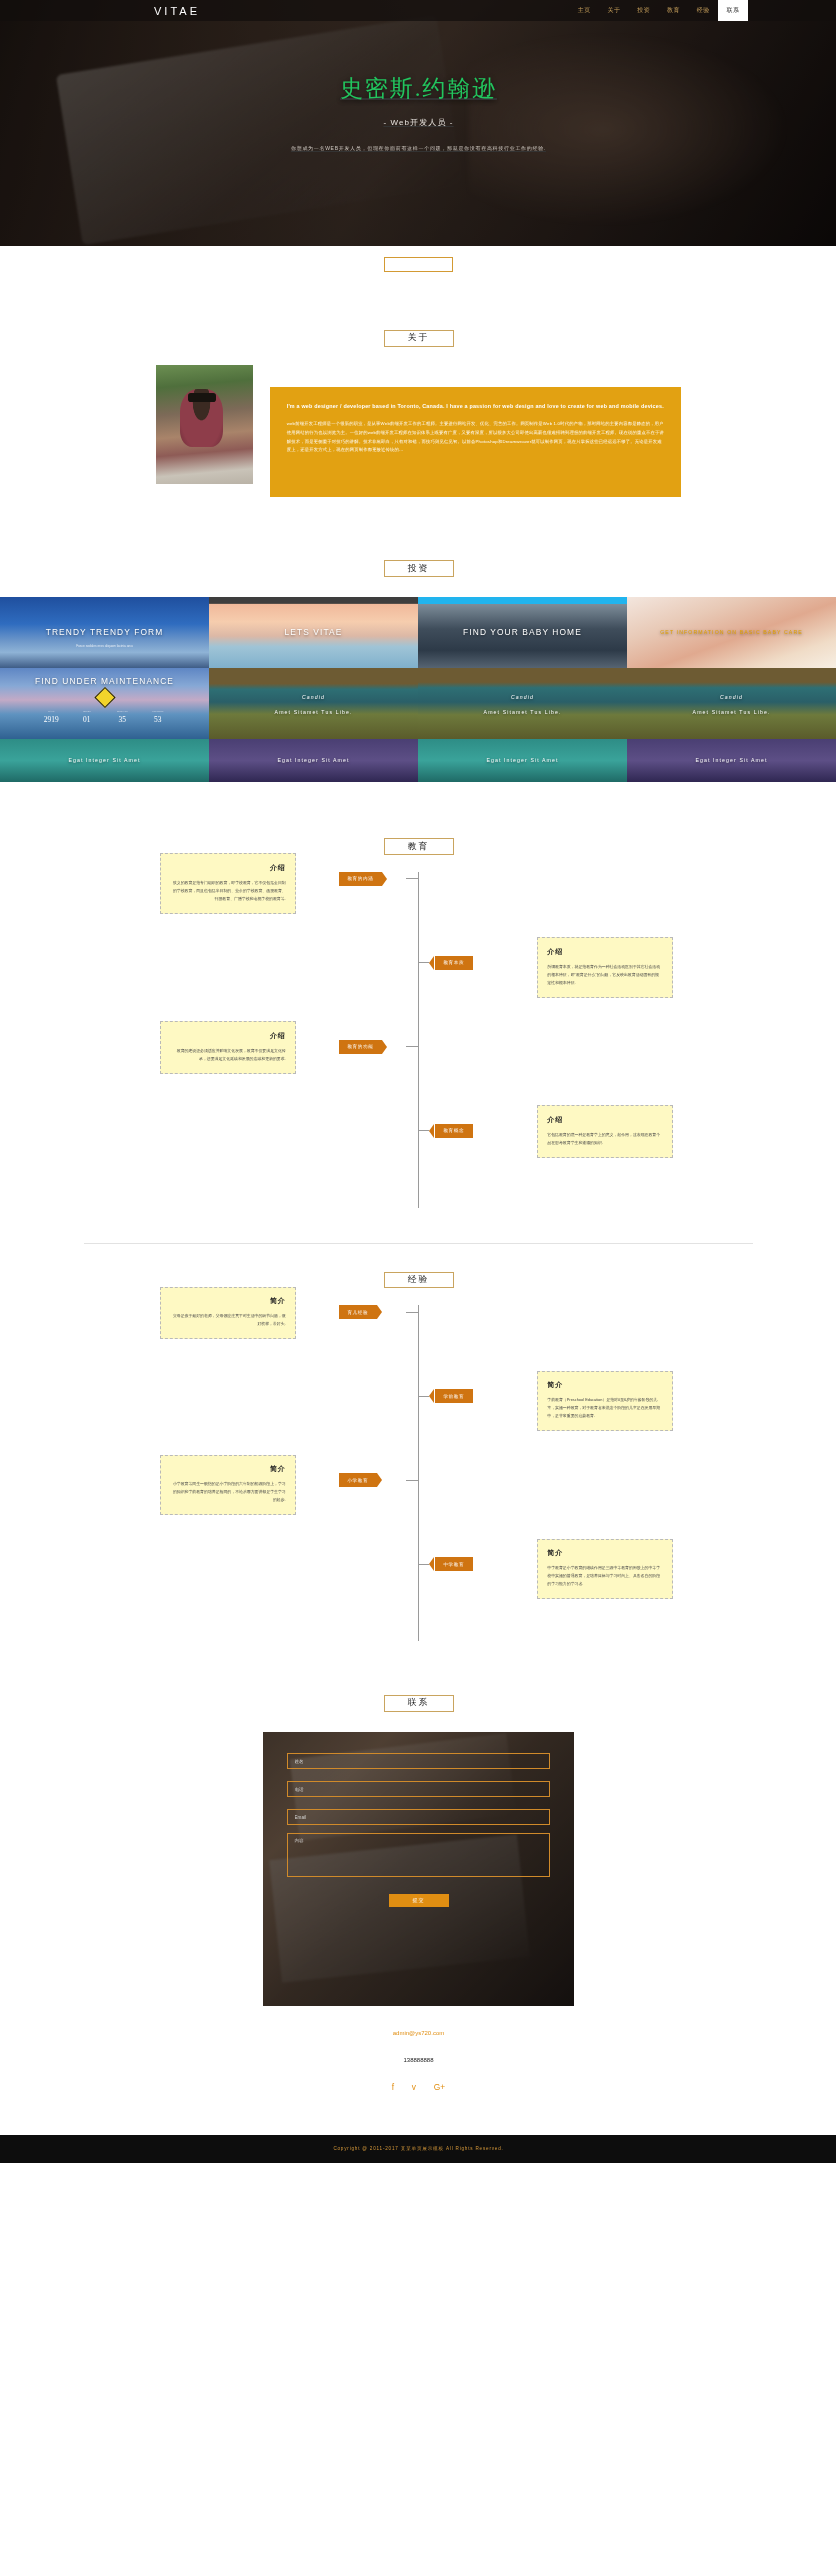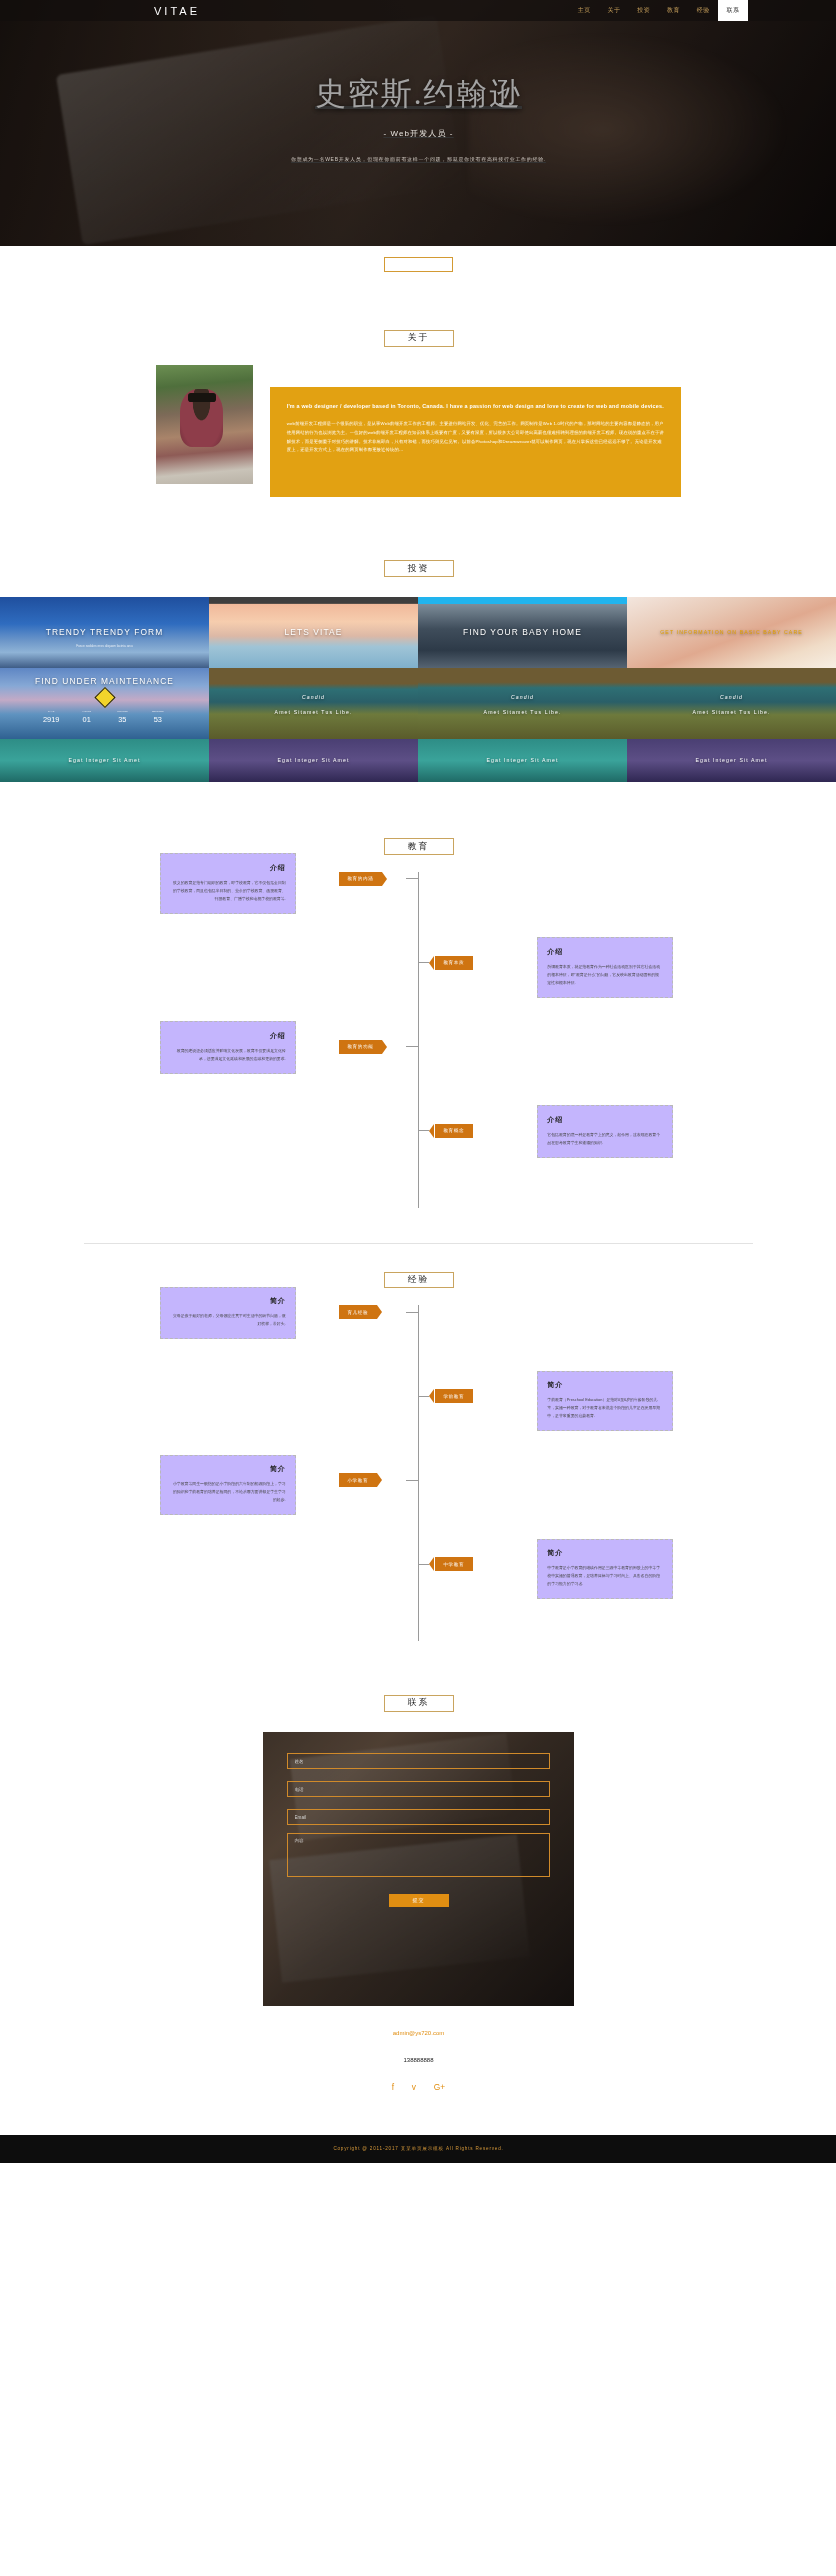--- a/index.html
+++ b/index.html
@@ -33,21 +33,21 @@
             background:rgba(18,14,12,.72); display:flex; align-items:center;
             z-index:5; }
   .logo { color:#fff; font-size:11px; letter-spacing:3px;
           font-family:"Liberation Sans", sans-serif; margin-left:154px; font-weight:400; }
   .nav-links { margin-left:auto; margin-right:89px; display:flex; align-items:stretch; height:21.4px;}
   .nav-links a { color:#c9a15c; font-size:6px; text-decoration:none;
                  padding:0 8.4px; display:flex; align-items:center; letter-spacing:0.5px;}
   .nav-links a.active { background:#fff; color:#1a1a1a; }
 
   .hero-inner { position:relative; z-index:4; text-align:center; padding-top:73px; }
-  .hero-title { color:#a3a3a3; font-size:31px; letter-spacing:1.9px;
+  .hero-title { color:#22c55e; font-size:23px; letter-spacing:1.9px;
                 font-family:"Liberation Serif", serif; font-weight:400;
                 text-shadow:0 0.9px 5.6px rgba(0,0,0,.55); }
   .hero-sub { color:#e8e4df; font-size:8px; margin-top:13px; letter-spacing:1.1px; }
   .hero-desc { color:#cfc8c1; font-size:5px; margin-top:16.7px; letter-spacing:0.7px; }
 
   
   .sec-title { margin:0 auto; width:70px; height:16.7px; border:0.9px solid #c9a45f;
     display:flex; align-items:center; justify-content:center;
     font-family:"Liberation Serif", serif; font-size:8.8px; color:#222; letter-spacing:1.9px;
     background:#fff; }
@@ -85,21 +85,21 @@
   .c-candid { background:linear-gradient(180deg,#6d5b33 0 22%, #2e6f74 30%, #2a5f68 48%, #6e7a3c 65%, #5a5b2b 100%); }
   .c-candid2 { background:linear-gradient(180deg,#6d5b33 0 20%, #2e6f74 28%, #2a5f68 48%, #6e7a3c 66%, #5a5b2b 100%); }
   .c-candid3 { background:linear-gradient(180deg,#6d5b33 0 20%, #2e6f74 28%, #2a5f68 48%, #6e7a3c 66%, #5a5b2b 100%); }
   .c-teal { background:linear-gradient(180deg,#2e8d86 0%, #3aa39a 50%, #1f6a66 100%); }
   .c-purple { background:linear-gradient(180deg,#4a3f73 0%, #5d4f86 50%, #2f2752 100%); }
   .c-purple2 { background:linear-gradient(180deg,#4a3f73 0%, #5d4f86 50%, #2f2752 100%); }
   .c-teal2 { background:linear-gradient(180deg,#2e8d86 0%, #3aa39a 50%, #1f6a66 100%); }
   .pf-topbar { position:absolute; top:0; left:0; right:0; height:6.5px; background:rgba(60,60,60,.85); }
   .pf-topbar.blue { background:#21b4ee; }
   .pf-sub { position:absolute; left:0; right:0; top:66%; text-align:center; font-size:3.2px; color:rgba(255,255,255,.8);}
-  .count-row { position:absolute; left:16%; right:16%; top:58%; display:flex; }
+  .count-row { position:absolute; left:16%; right:16%; top:58%; display:flex;font-family:Liberation Serif, serif; }
   .count-row div { flex:1; text-align:center; color:#fff; font-size:7.4px; font-weight:300;}
   .count-row div span { display:block; font-size:2.4px; opacity:.75; margin-bottom:1.9px;}
   .maint-badge{ position:absolute; left:50%; top:30%; width:15px;height:15px;
     transform:translateX(-50%) rotate(45deg); background:#f2d42b; border:1.4px solid #1a1a1a; }
 
   
   .tl-section { padding:56px 0 0; position:relative; }
   .timeline { position:relative; width:837px; margin-top:0; }
   .tl-axis { position:absolute; left:418px; top:0; bottom:0; width:0.9px; background:#9a9a9a; }
   .tl-row { position:relative; height:84px; }
@@ -108,21 +108,21 @@
   .tl-label.left { left:339px; }
   .tl-label.left::after{ content:""; position:absolute; right:-5.6px; top:0; border-left:5.6px solid #cf7411;
     border-top:7px solid transparent; border-bottom:7px solid transparent;}
   .tl-label.right { left:435px; }
   .tl-label.right::before{ content:""; position:absolute; left:-5.6px; top:0; border-right:5.6px solid #cf7411;
     border-top:7px solid transparent; border-bottom:7px solid transparent;}
   .tl-line { position:absolute; height:0.9px; background:#9a9a9a; top:6.5px; }
   .tl-line.left { left:406px; width:12px; }
   .tl-line.right { left:418px; width:11px; }
   .tl-card { position:absolute; width:136px; border:0.9px dashed #b9b9b9; padding:8.4px 9.3px 10.2px;
-    background:#c4b5fd; }
+    background:#fef9c3; }
   .tl-card.left { left:160px; top:-18.6px; text-align:right; }
   .tl-card.right { left:537px; top:-18.6px; text-align:left; }
   .tl-card h4 { font-family:"Liberation Serif", serif; font-size:7px; font-weight:bold;
     color:#222; margin-bottom:6.5px; letter-spacing:0.9px;}
   .tl-card p { font-size:3.9px; line-height:2.0; color:#444; }
   .tl-divider { width:669px; height:0.9px; background:#e2e2e2; margin:35px auto 0; }
 
   
   .contact { padding:54px 0 0; }
   .form-box { position:relative; width:311px; height:274px; margin:20.5px auto 0;

